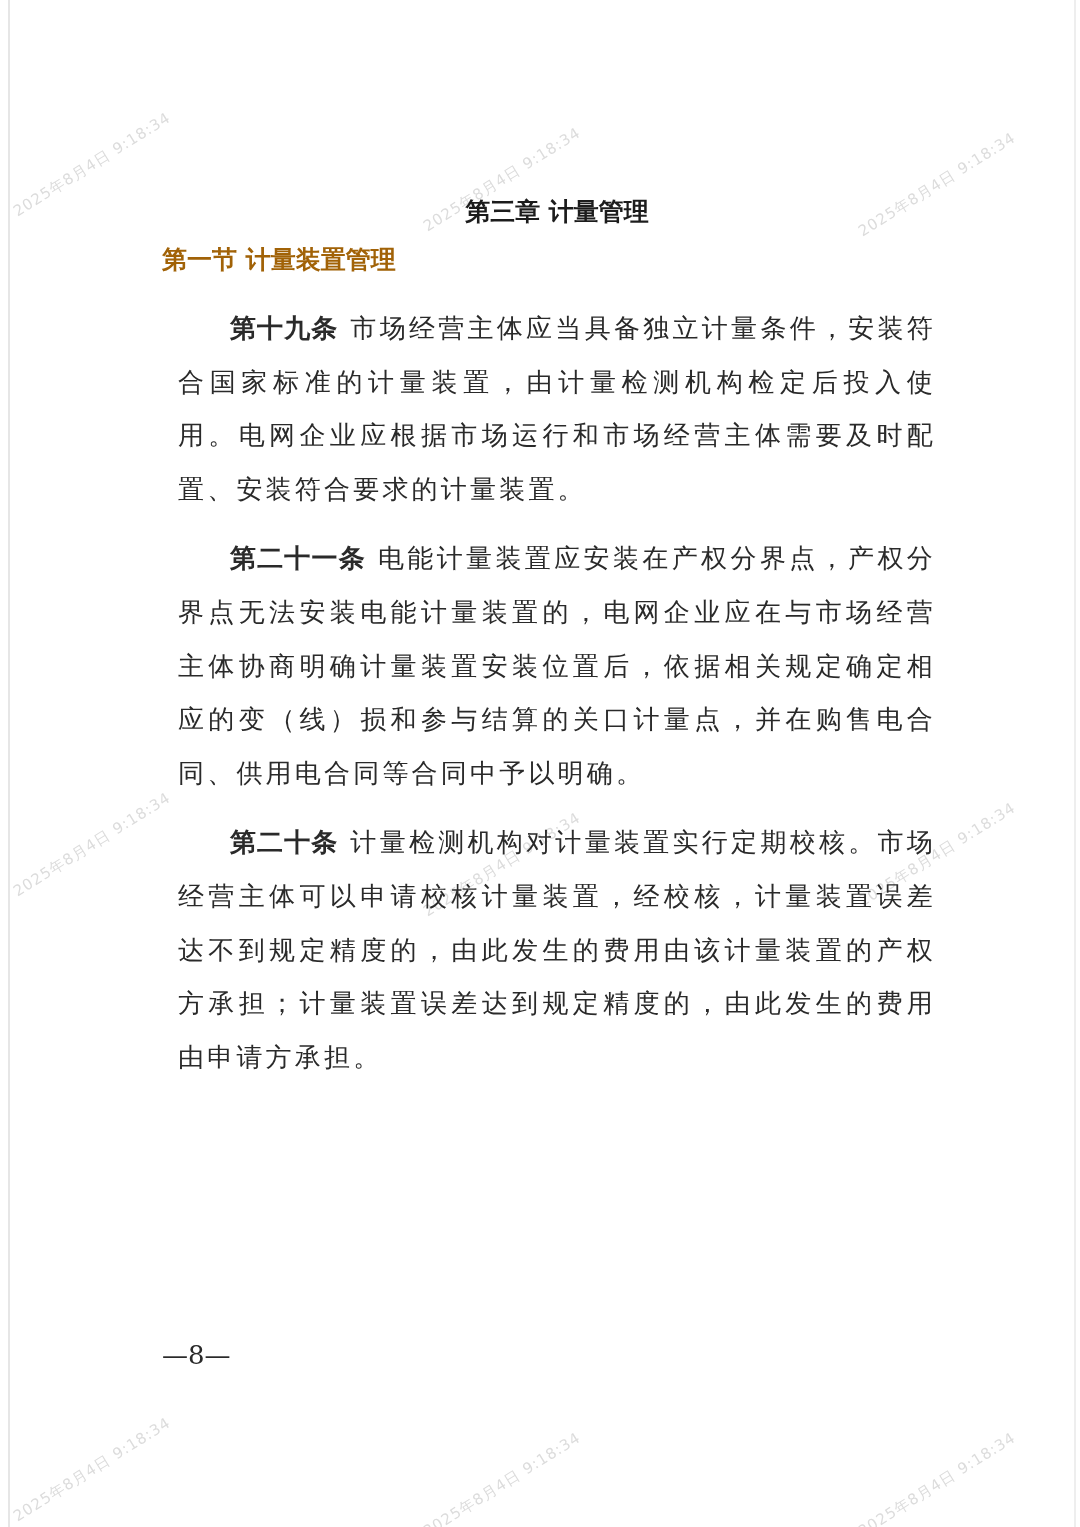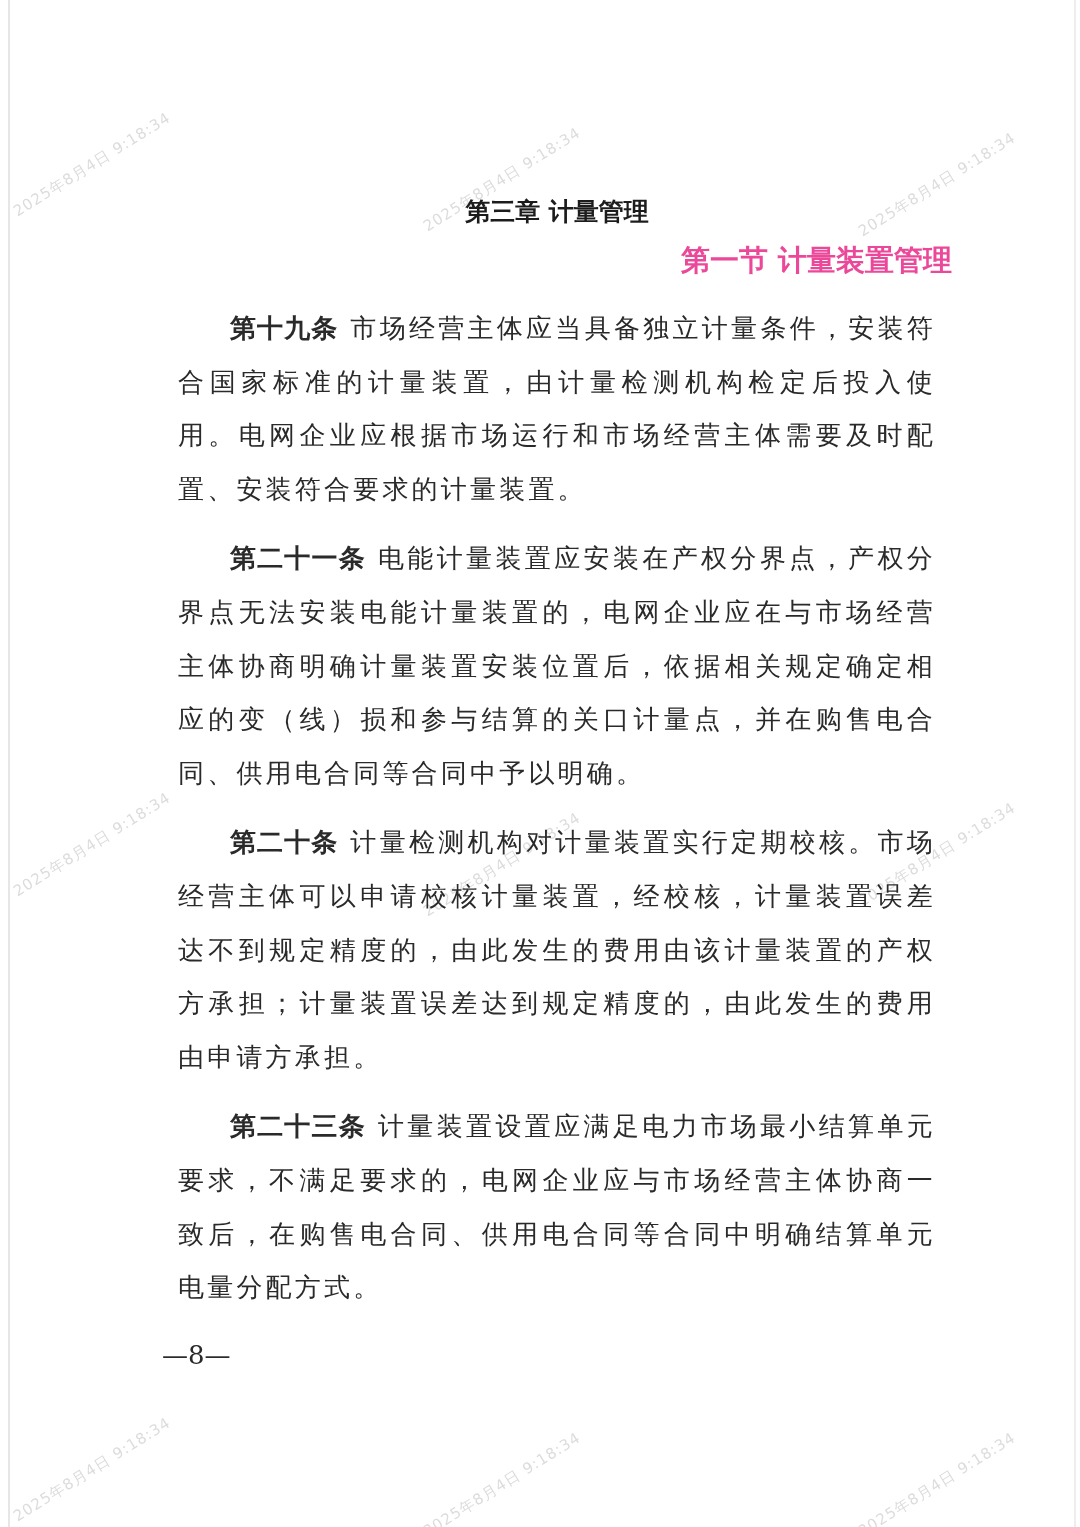--- a/index.html
+++ b/index.html
@@ -8,21 +8,21 @@
     font-family: "DejaVu Serif", "Liberation Serif", serif; color: #2a2a2a;
   }
   .edge-left { position: absolute; left: 8px; top: 0; width: 2px; height: 1527px; background: #e6e6e6; }
   .edge-right { position: absolute; right: 4px; top: 0; width: 2px; height: 1527px; background: #eeeeee; }
   .watermark {
     position: absolute; font-family: "DejaVu Sans", sans-serif; font-size: 15px; color: #dcdcdc;
     transform: rotate(-32deg); transform-origin: left top; white-space: nowrap; letter-spacing: 1px;
   }
   .page { position: absolute; left: 162px; top: 190px; width: 790px; }
   .chapter { text-align: center; font-family: "DejaVu Sans", sans-serif; font-weight: bold; font-size: 25px; height: 44px; line-height: 44px; margin: 0; color: #1c1c1c; }
-  .section { text-align: right; font-size: 29px; height: 52px; line-height: 52px; margin: 0; color: #ec4899; }
+  .section { text-align: left; font-size: 25px; height: 52px; line-height: 52px; margin: 0; color: #a16207; }
   .para { font-size: 26px; line-height: 53.6px; margin: 16px; text-align: justify; text-indent: 52px; letter-spacing: 3.2px; }
   .article-no { font-family: "DejaVu Sans", sans-serif; font-weight: bold; letter-spacing: 1px; margin-right: 12px; }
   .page-number { position: absolute; left: 162px; top: 1340px; font-size: 26px; color: #2a2a2a; }
 </style>
 </head>
 <body>
 
 <div class="edge-left"></div>
 <div class="edge-right"></div>
 
@@ -42,18 +42,15 @@
 
   <p class="para">
     <span class="article-no">第十九条</span><span>市场经营主体应当具备独立计量条件，安装符合国家标准的计量装置，由计量检测机构检定后投入使用。电网企业应根据市场运行和市场经营主体需要及时配置、安装符合要求的计量装置。</span>
   </p>
   <p class="para">
     <span class="article-no">第二十一条</span><span>电能计量装置应安装在产权分界点，产权分界点无法安装电能计量装置的，电网企业应在与市场经营主体协商明确计量装置安装位置后，依据相关规定确定相应的变（线）损和参与结算的关口计量点，并在购售电合同、供用电合同等合同中予以明确。</span>
   </p>
   <p class="para">
     <span class="article-no">第二十条</span><span>计量检测机构对计量装置实行定期校核。市场经营主体可以申请校核计量装置，经校核，计量装置误差达不到规定精度的，由此发生的费用由该计量装置的产权方承担；计量装置误差达到规定精度的，由此发生的费用由申请方承担。</span>
   </p>
-  <p class="para">
-    <span class="article-no">第二十三条</span><span>计量装置设置应满足电力市场最小结算单元要求，不满足要求的，电网企业应与市场经营主体协商一致后，在购售电合同、供用电合同等合同中明确结算单元电量分配方式。</span>
-  </p>
 </div>
 
 <div class="page-number">—8—</div>
 
 </body></html>

